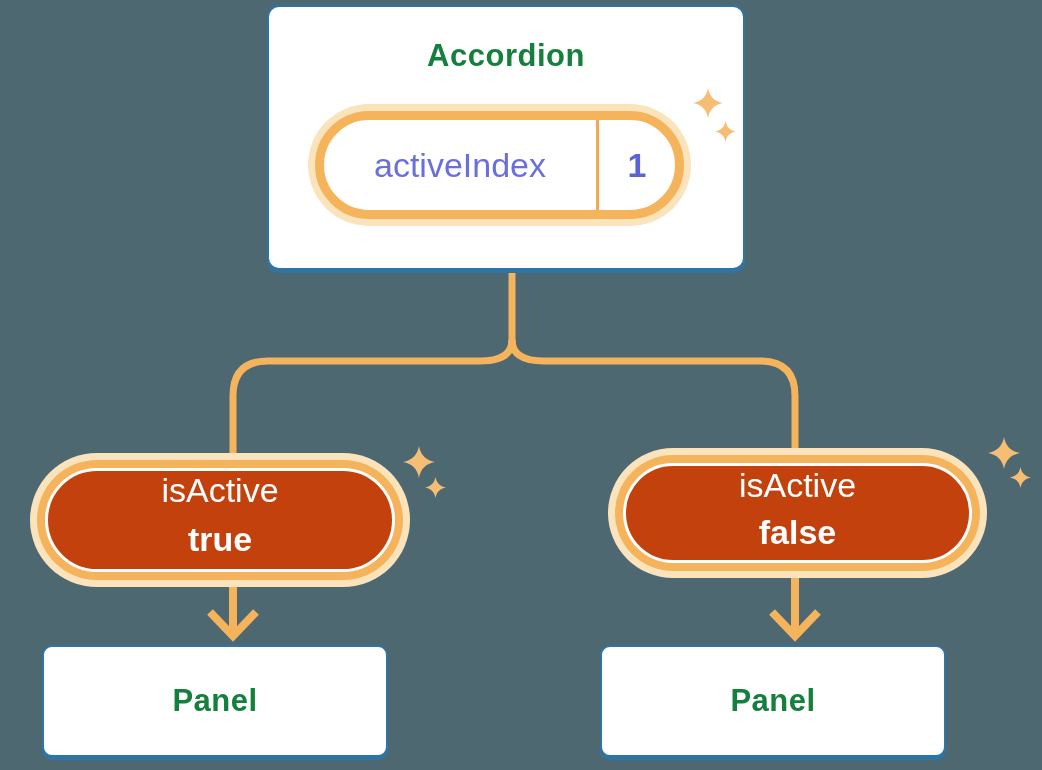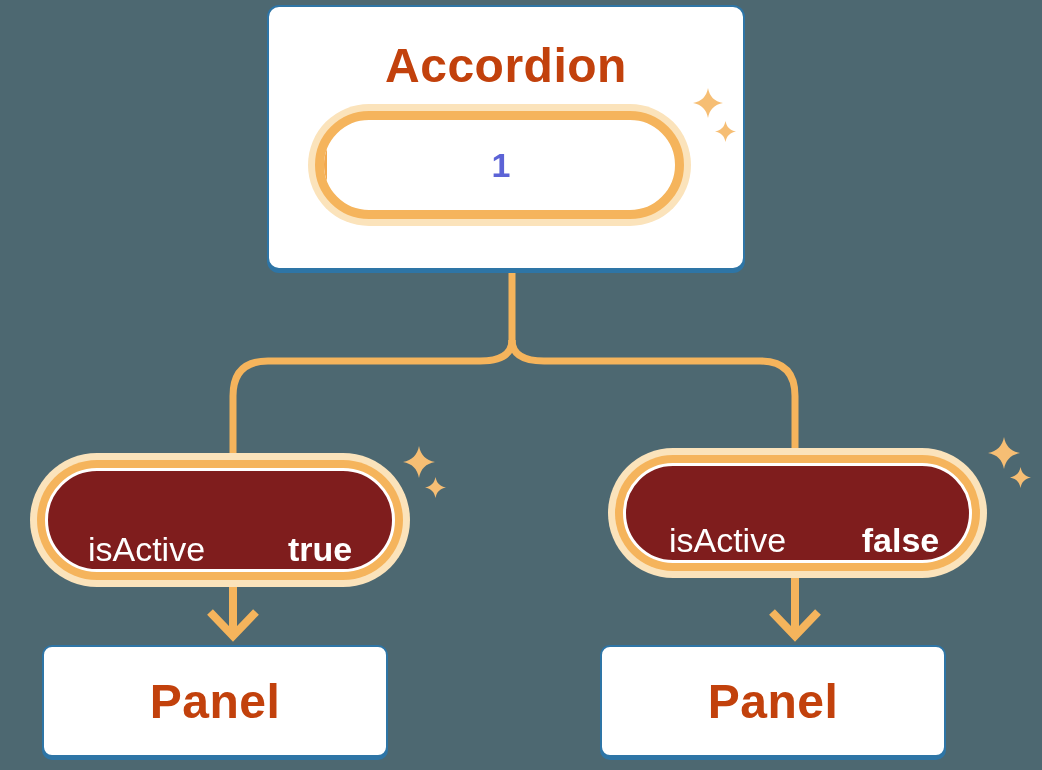--- a/index.html
+++ b/index.html
@@ -31,23 +31,23 @@
     border:2px solid #2E75A6;
     box-shadow:0 3px 0 0 #2E75A6;
     box-sizing:border-box;
   }
   .card.root-card{
     left:267px;top:5px;width:478px;height:265px;
     border-radius:12px;
   }
   .card-title{
     text-align:center;
-    font-size:48px;
+    font-size:31px;
     font-weight:600;
-    color:#c2410c;
+    color:#15803d;
     letter-spacing:.5px;
   }
   .root-card .card-title{
     padding-top:31px;
   }
   .state-pill{
     position:absolute;
     left:46px;top:104px;
     width:369px;height:108px;
     box-sizing:border-box;
@@ -64,26 +64,27 @@
     color:#6A6FDC;
   }
   .state-pill .seg.name{width:272px;}
   .state-pill .seg.value{flex:1;font-weight:700;color:#5C63D6;}
   .state-pill .divider{
     width:3px;background:#F2A94F;
   }
   .prop-pill{
     position:absolute;z-index:2;
     box-sizing:border-box;
-    background:#7f1d1d;
+    background:#c2410c;
     border:3px solid #ffffff;
     border-radius:999px;
     box-shadow:0 0 0 8px #F5B45C,0 0 0 15px #FBE3BB;
-    display:flex;align-items:flex-end;
+    display:flex;align-items:center;
     overflow:hidden;
+    flex-direction:column;
   }
   .prop-pill.left{left:45px;top:468px;width:350px;height:104px;}
   .prop-pill.right{left:623px;top:463px;width:349px;height:100px;}
   .prop-pill .seg{
     display:flex;align-items:center;justify-content:center;
     font-size:34px;
     color:#ffffff;
   }
   .prop-pill.left .seg.name{width:197px;}
   .prop-pill.right .seg.name{width:203px;}
@@ -112,20 +113,21 @@
     <path d="M512 266 V 348"></path>
     <path d="M512 340 Q512 361 480 361 L268 361 Q233 361 233 396 V 470"></path>
     <path d="M512 340 Q512 361 544 361 L760 361 Q795 361 795 396 V 465"></path>
     <path class="arrow" d="M233 570 V 633 M210 612 L233 636 L256 612"></path>
     <path class="arrow" d="M795 565 V 633 M772 612 L795 636 L818 612"></path>
   </svg>
 
   <div class="card root-card">
     <div class="card-title">Accordion</div>
     <div class="state-pill">
+      <span class="seg name">activeIndex</span>
       <span class="divider"></span>
       <span class="seg value">1</span>
     </div>
   </div>
 
   <span class="sparkle" style="left:693px;top:88px;">
     <svg width="30" height="30" viewBox="0 0 24 24">
         <path fill="#F6BE74" d="M12 0C13.2 6.8 17.2 10.8 24 12 17.2 13.2 13.2 17.2 12 24 10.8 17.2 6.8 13.2 0 12 6.8 10.8 10.8 6.8 12 0Z"></path>
       </svg>
   </span>

